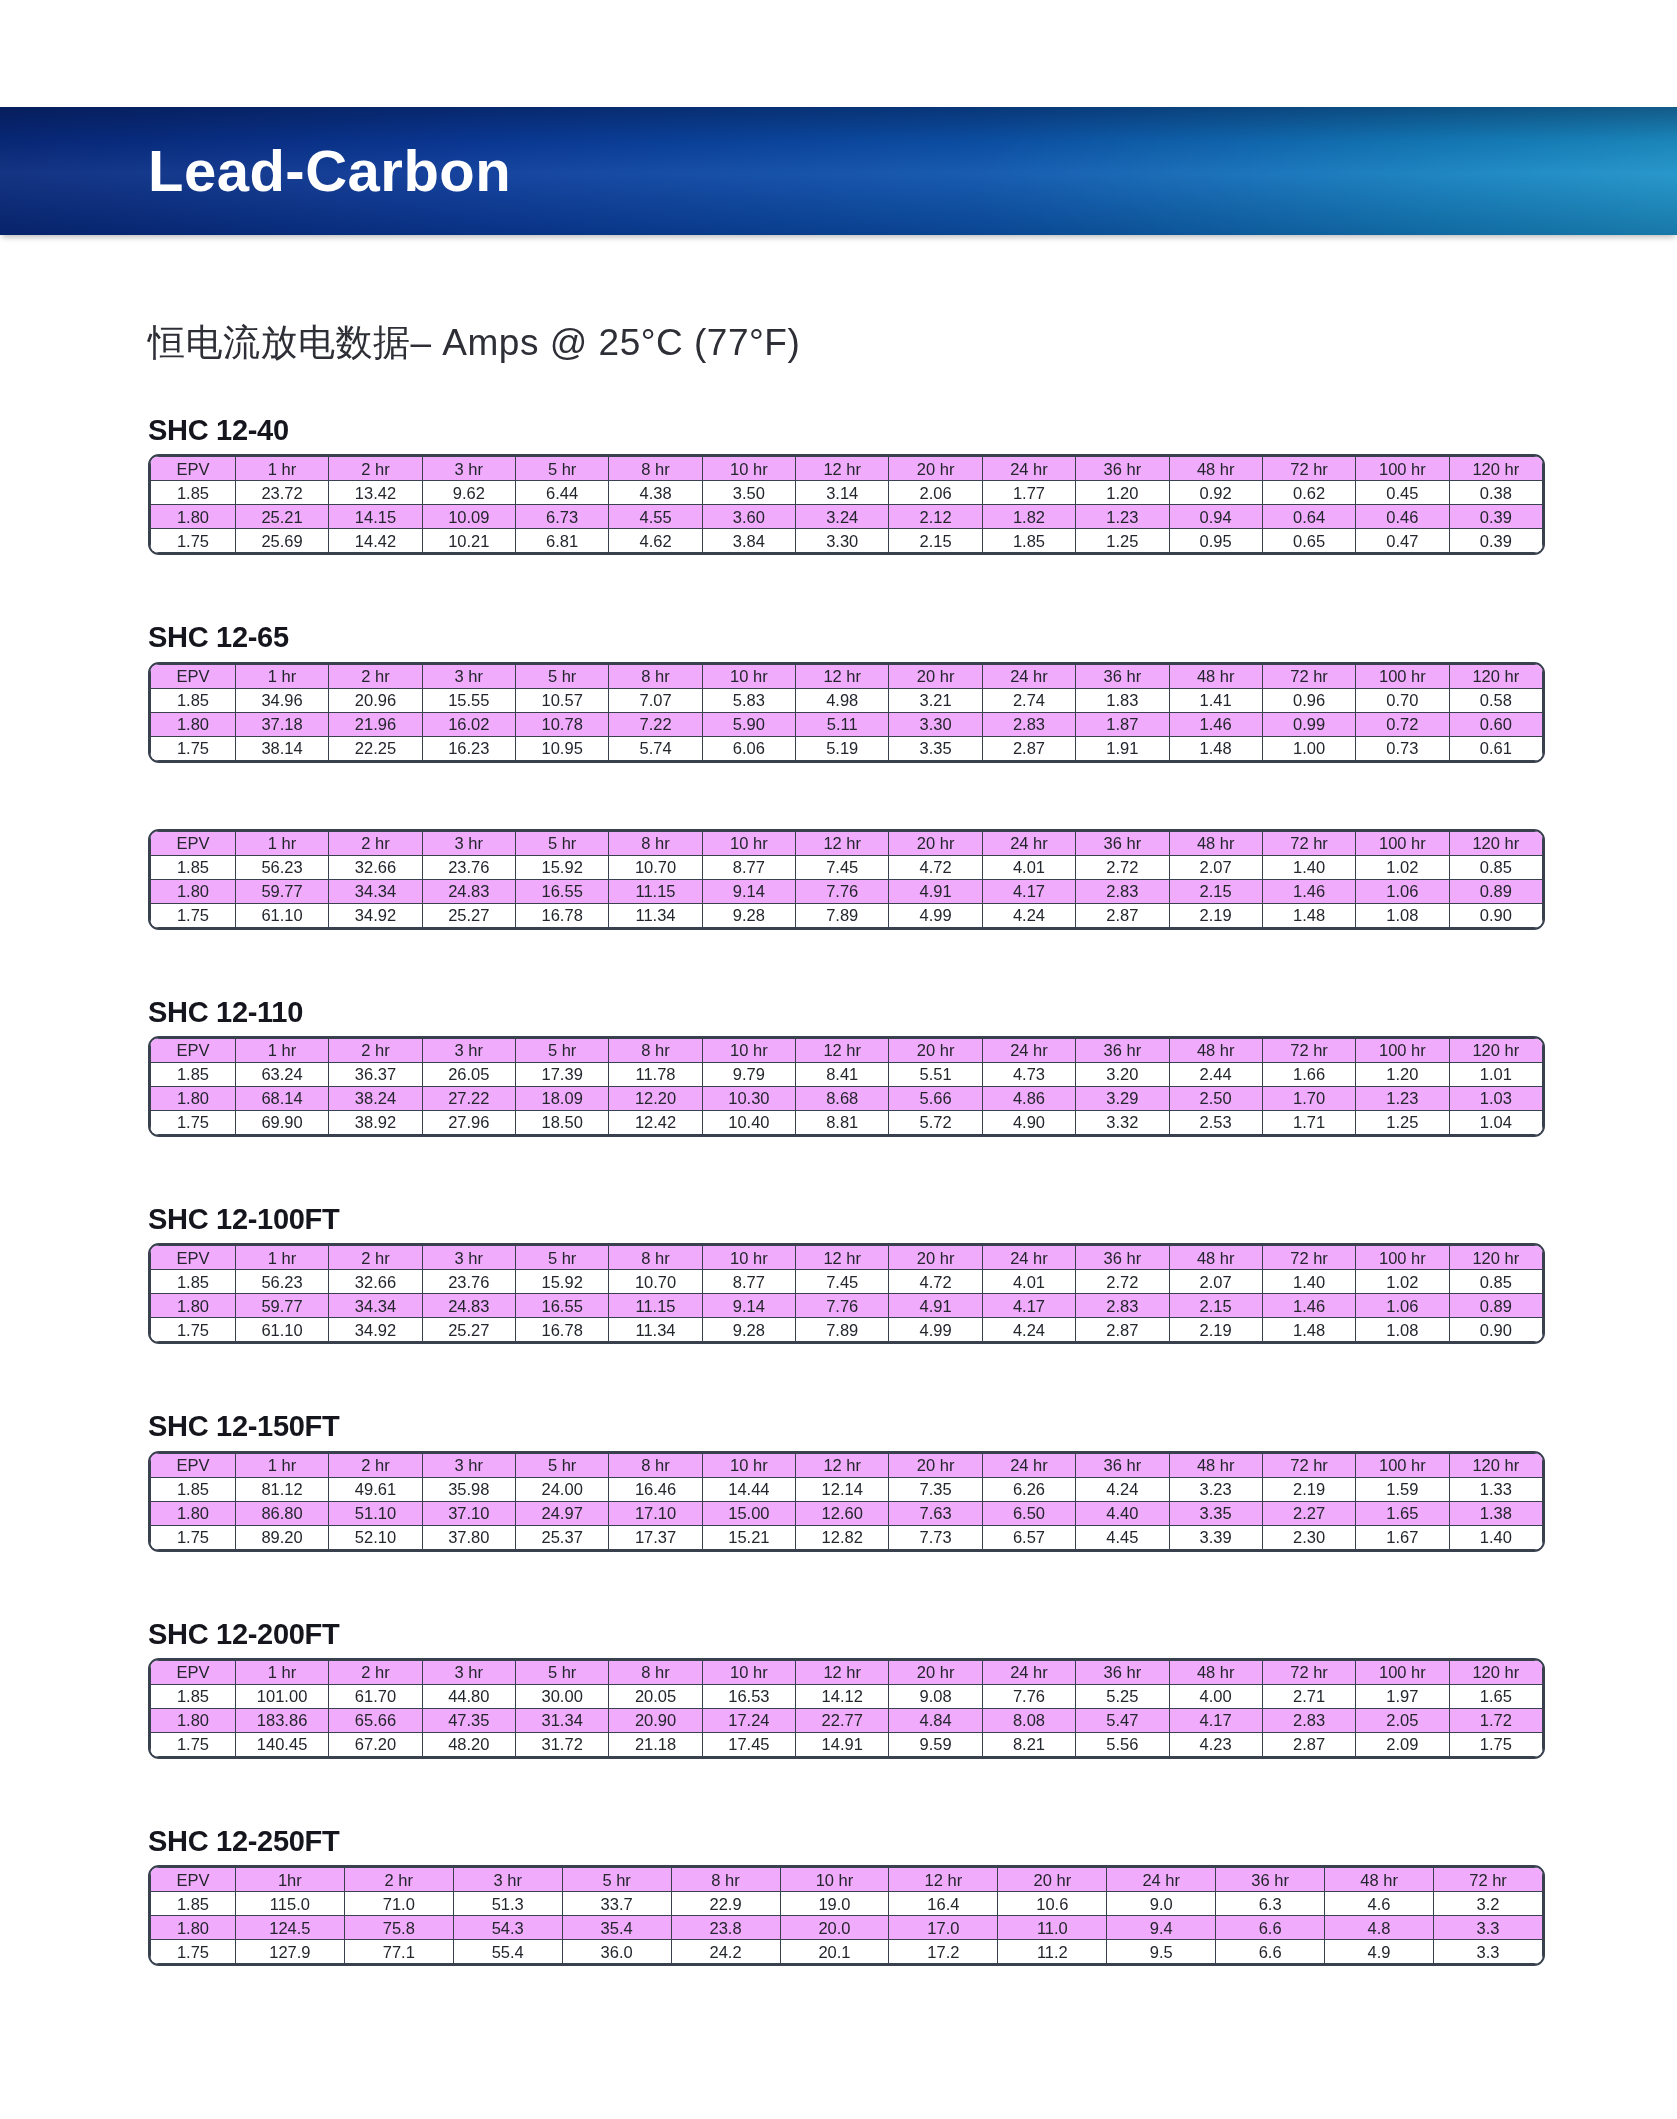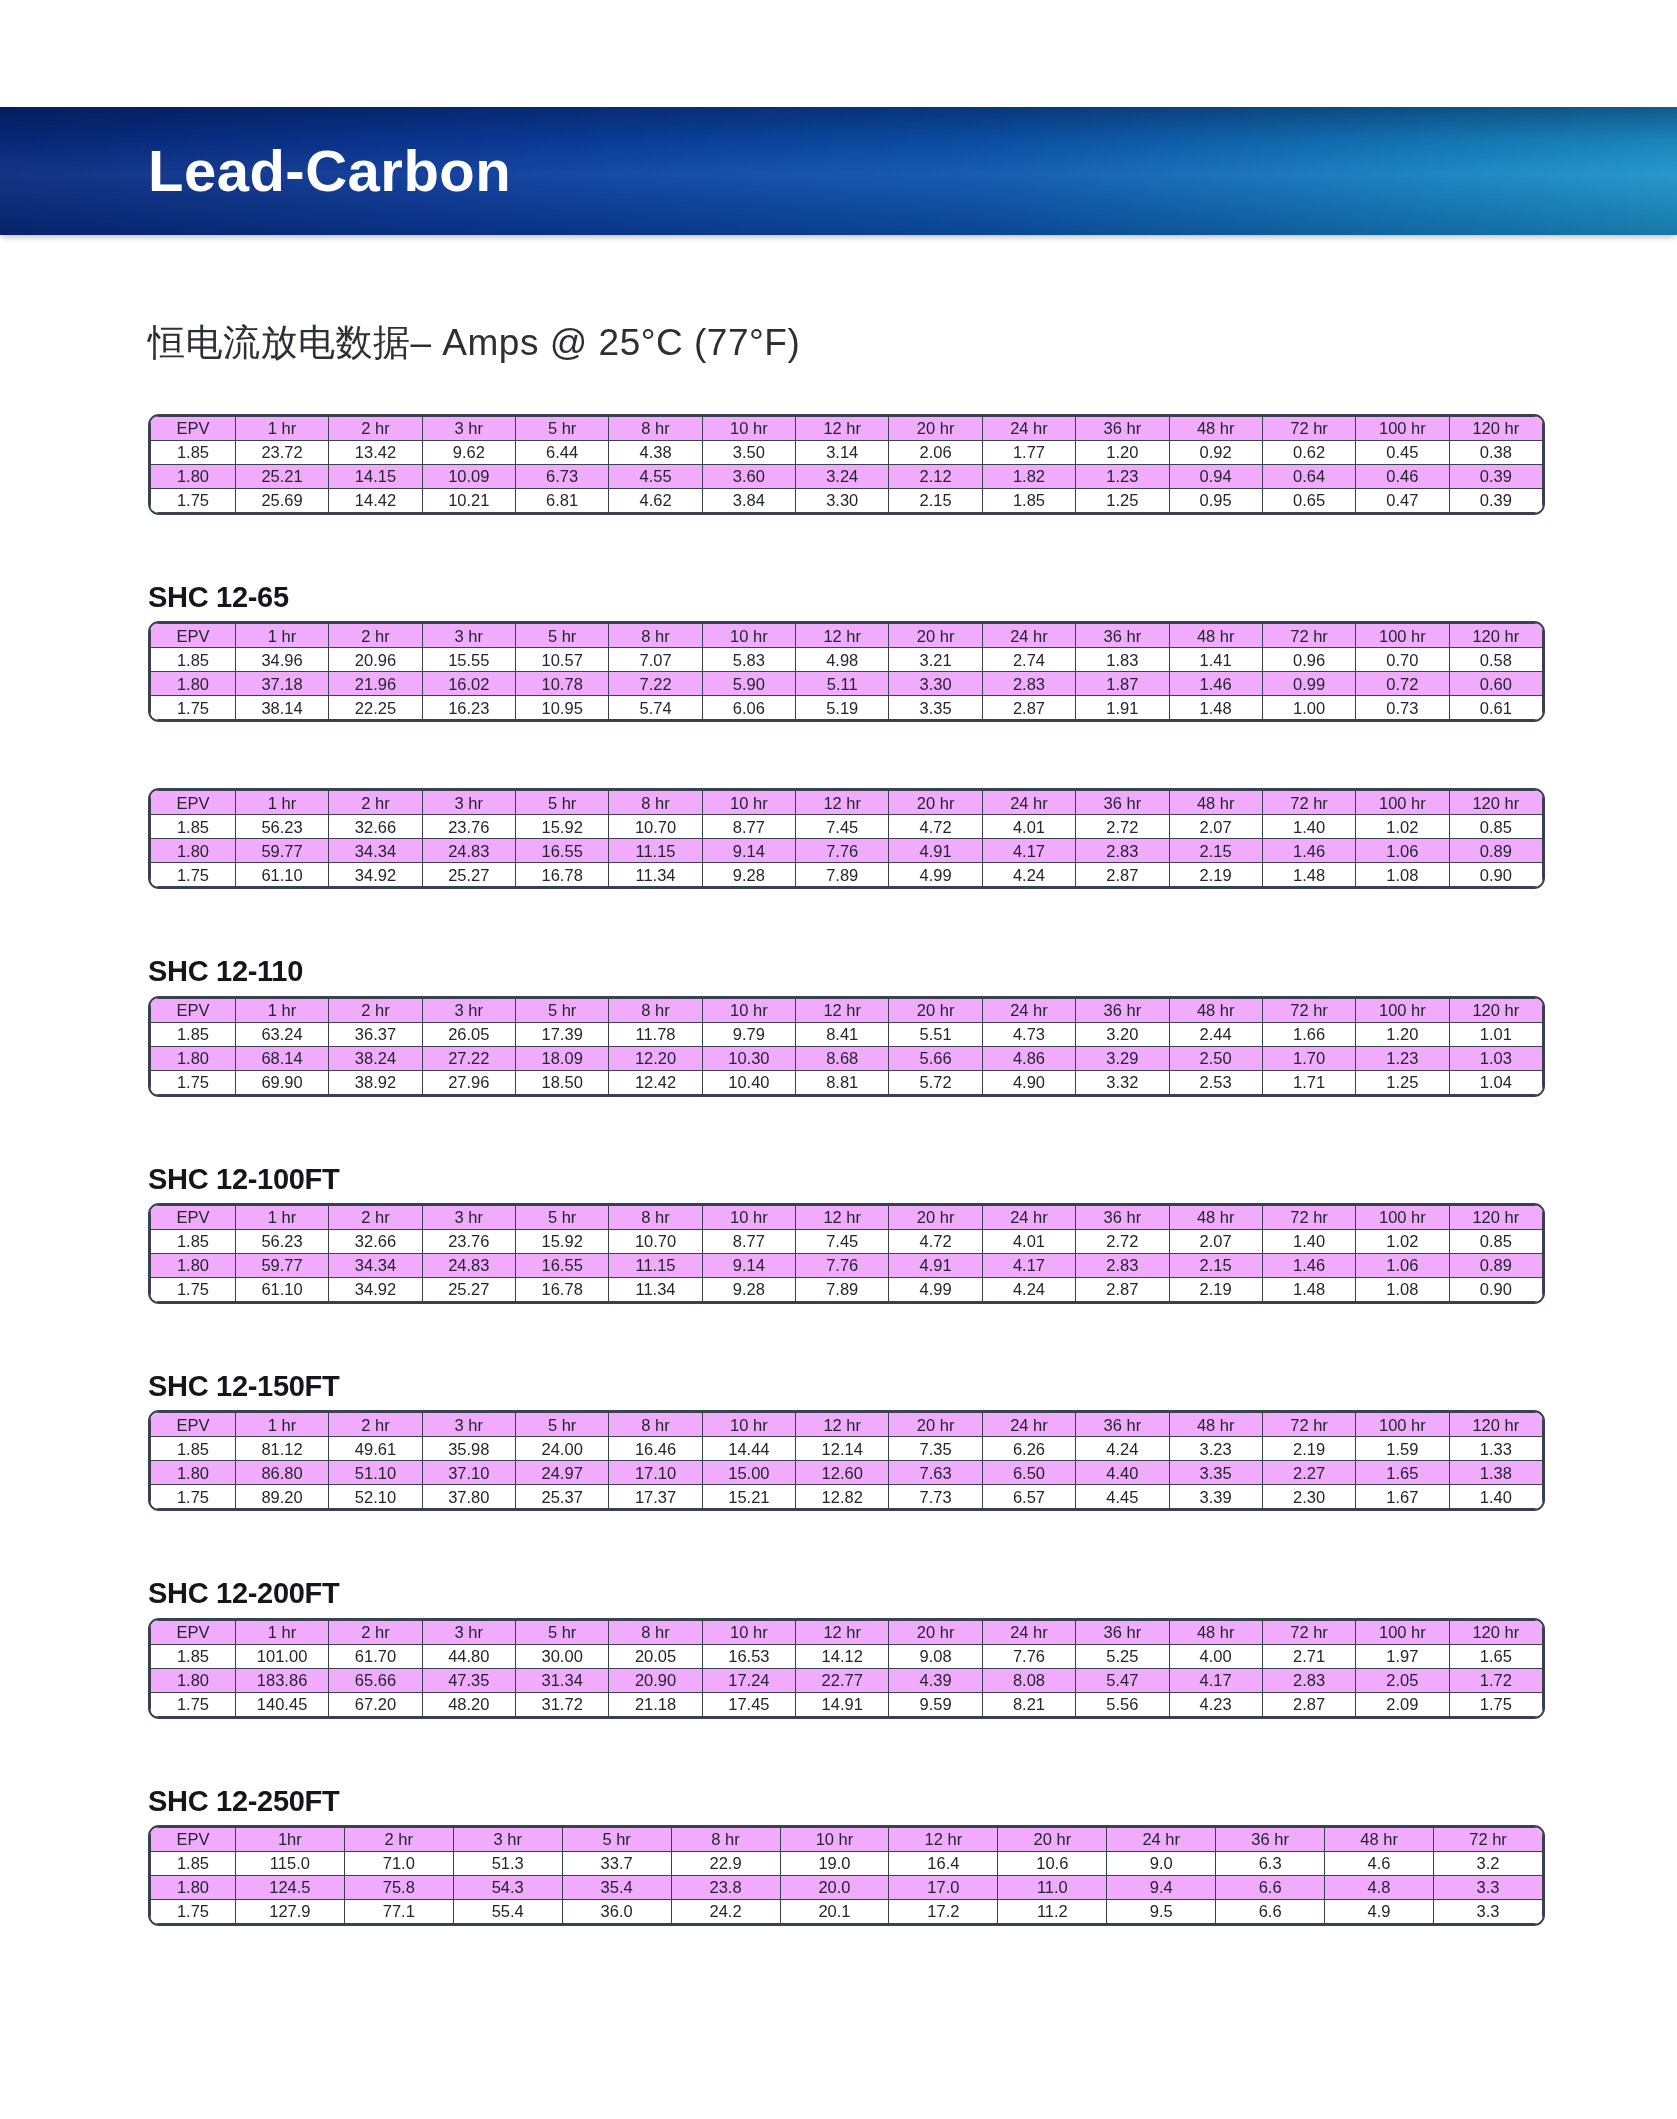--- a/index.html
+++ b/index.html
@@ -103,20 +103,21 @@
 <div class="page">
   <div class="banner">
     <div class="banner-title">Lead-Carbon</div>
   </div>
 
   <div class="content">
     <h1 class="section-heading">恒电流放电数据– Amps @ 25°C (77°F)</h1>
 
     <main id="tables-container">
         <section class="table-section">
+          <h2 class="table-title">SHC 12-40</h2>
           <div class="tbl-wrap">
             <table class="data-table">
               <colgroup>
                 <col style="width: 6.1%;">
                 <col style="width: 6.70714%;">
                 <col style="width: 6.70714%;">
                 <col style="width: 6.70714%;">
                 <col style="width: 6.70714%;">
                 <col style="width: 6.70714%;">
                 <col style="width: 6.70714%;">
@@ -743,21 +744,21 @@
                 </tr>
                 <tr class="band">
                   <td>1.80</td>
                   <td>183.86</td>
                   <td>65.66</td>
                   <td>47.35</td>
                   <td>31.34</td>
                   <td>20.90</td>
                   <td>17.24</td>
                   <td>22.77</td>
-                  <td>4.39</td>
+                  <td>4.84</td>
                   <td>8.08</td>
                   <td>5.47</td>
                   <td>4.17</td>
                   <td>2.83</td>
                   <td>2.05</td>
                   <td>1.72</td>
                 </tr>
                 <tr class="plain">
                   <td>1.75</td>
                   <td>140.45</td>

